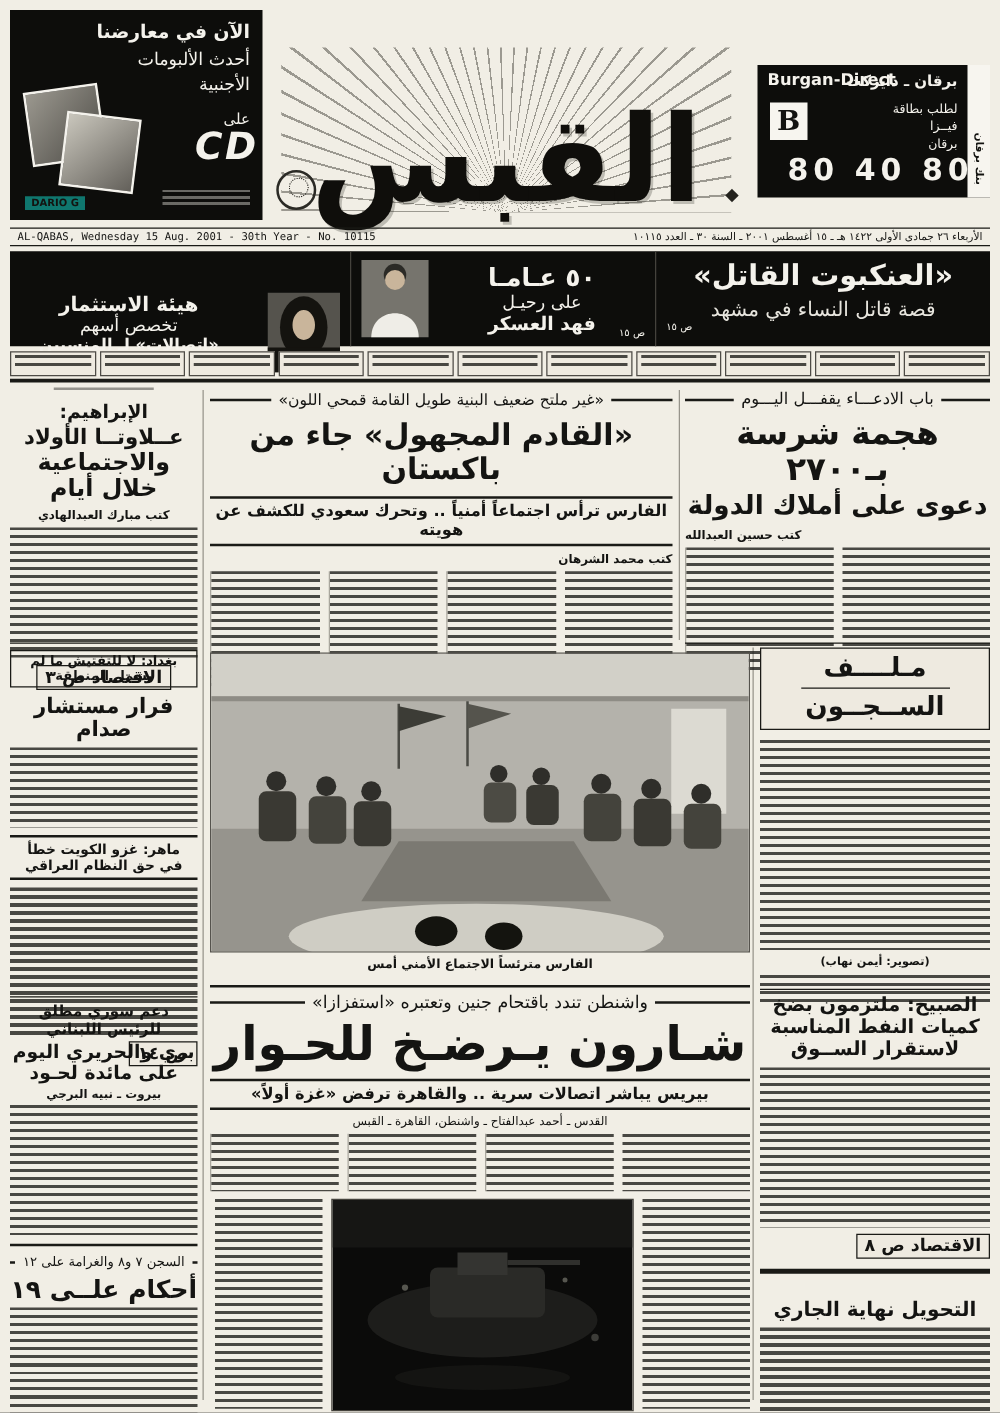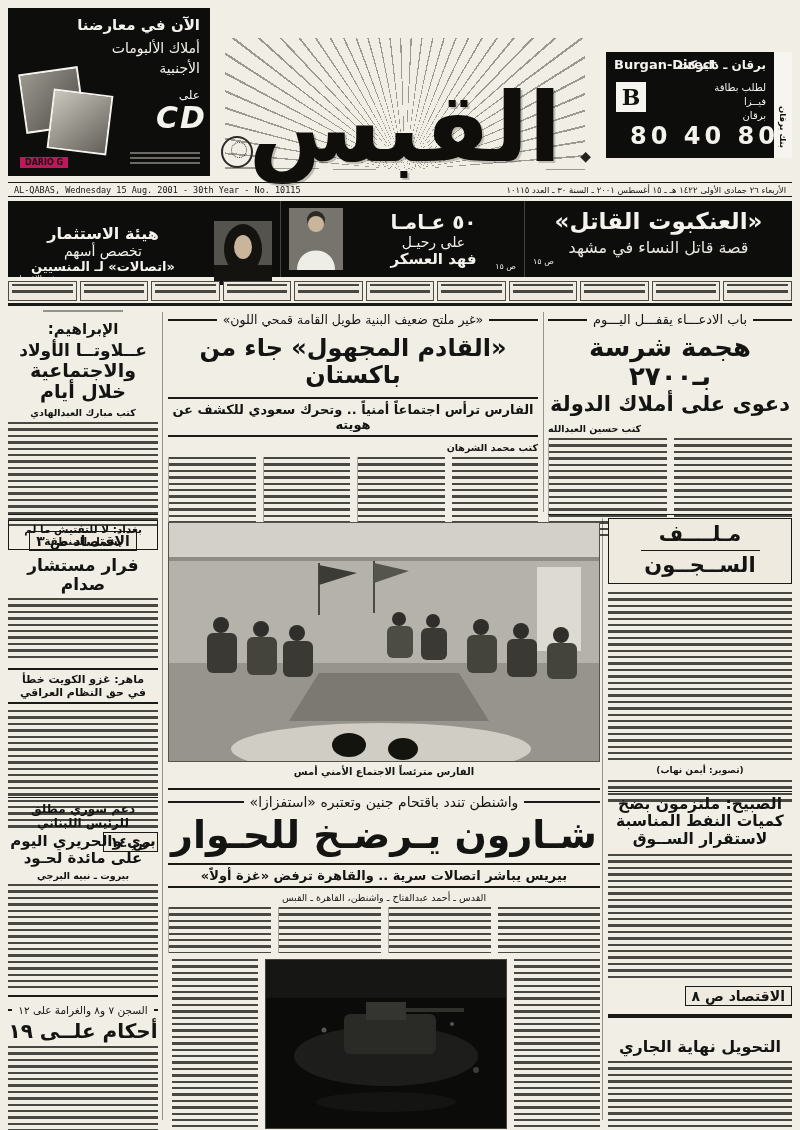--- a/index.html
+++ b/index.html
@@ -44,27 +44,27 @@
   .ltr { direction:ltr; }
   svg { display:block; }
 </style>
 </head>
 <body>
 
 <div class="page">
 
   <div class="abs" style="left:8px; top:8px; width:202px; height:168px; background:#0d0d0b; color:#f4f2ec;">
     <div class="abs bold" style="top:8px; right:10px; font-size:15px;">الآن في معارضنا</div>
-    <div class="abs" style="top:32px; right:10px; font-size:14px;">أملاك الألبومات</div>
+    <div class="abs" style="top:32px; right:10px; font-size:14px;">أحدث الألبومات</div>
     <div class="abs" style="top:52px; right:10px; font-size:14px;">الأجنبية</div>
     <div class="abs" style="top:80px; right:10px; font-size:12px;">على</div>
     <div class="abs bold ltr" style="top:92px; right:3px; font-size:30px; letter-spacing:2px;font-style:italic;">CD</div>
     <div class="abs" style="left:14px; top:62px; width:56px; height:56px; background:linear-gradient(135deg,#9b988f,#4c4a45); border:2px solid #f4f2ec; transform:rotate(-8deg);"></div>
     <div class="abs" style="left:42px; top:84px; width:56px; height:56px; background:linear-gradient(135deg,#c9c6bc,#63605a); border:2px solid #f4f2ec; transform:rotate(7deg);"></div>
-    <div class="abs bold ltr" style="left:12px; bottom:8px; background:#be185d; color:#131310; font-size:8px; padding:1px 5px;">DARIO G</div>
+    <div class="abs bold ltr" style="left:12px; bottom:8px; background:#0f766e; color:#131310; font-size:8px; padding:1px 5px;">DARIO G</div>
     <div class="abs ph light" style="right:10px; bottom:10px; width:70px; height:14px; background-image:repeating-linear-gradient(to bottom, rgba(240,238,230,.75) 0 2px, rgba(0,0,0,0) 2px 5px);"></div>
   </div>
 
   <div class="abs" style="left:215px; top:4px; width:380px; height:174px;">
     <div class="abs sunburst" style="left:10px; bottom:8px; width:360px; height:132px;"></div>
     <div class="abs center headline" style="left:0; right:0; bottom:2px; font-size:96px; line-height:1; color:#0f0e0b; text-shadow:2px 2px 0 rgba(40,38,30,.25);">القبس</div>
     <div class="abs" style="left:6px; bottom:10px; width:28px; height:28px; border:2px solid #2b2a25; border-radius:50%;">
       <div style="margin:4px; width:14px; height:14px; border:1px dotted #2b2a25; border-radius:50%;"></div>
     </div>
     <div class="abs" style="right:4px; bottom:14px; font-size:14px; color:#23221d;">◆</div>
@@ -101,21 +101,21 @@
         <div class="bold center" style="font-size:15px;">فهد العسكر</div>
       </div>
       <svg width="54" height="62" viewBox="0 0 54 62" style="flex:none;">
         <rect width="54" height="62" fill="#76746d"></rect>
         <circle cx="27" cy="12" r="9" fill="#2b2a26"></circle>
         <circle cx="27" cy="16" r="8" fill="#c9b59b"></circle>
         <path d="M8,62 C8,36 46,36 46,62 Z" fill="#efede7"></path>
       </svg>
       <div class="abs" style="font-size:8px; margin-top:54px;">ص ١٥</div>
     </div>
-    <div class="seg" style="flex:1; display:flex; gap:24px; align-items:center;margin-top:28px;">
+    <div class="seg" style="flex:1; display:flex; gap:24px; align-items:flex-start;margin-top:28px;">
       <svg width="58" height="64" viewBox="0 0 58 64" style="flex:none;">
         <rect width="58" height="64" fill="#55534d"></rect>
         <ellipse cx="29" cy="28" rx="19" ry="25" fill="#14130f"></ellipse>
         <ellipse cx="29" cy="26" rx="9" ry="12" fill="#c9b59b"></ellipse>
         <rect y="44" width="58" height="20" fill="#14130f"></rect>
       </svg>
       <div style="flex:1;">
         <div class="bold center" style="font-size:16px;">هيئة الاستثمار</div>
         <div class="center" style="font-size:14px;">تخصص أسهم</div>
         <div class="bold center" style="font-size:13px;">«اتصالات» لـ المنسيين</div>

